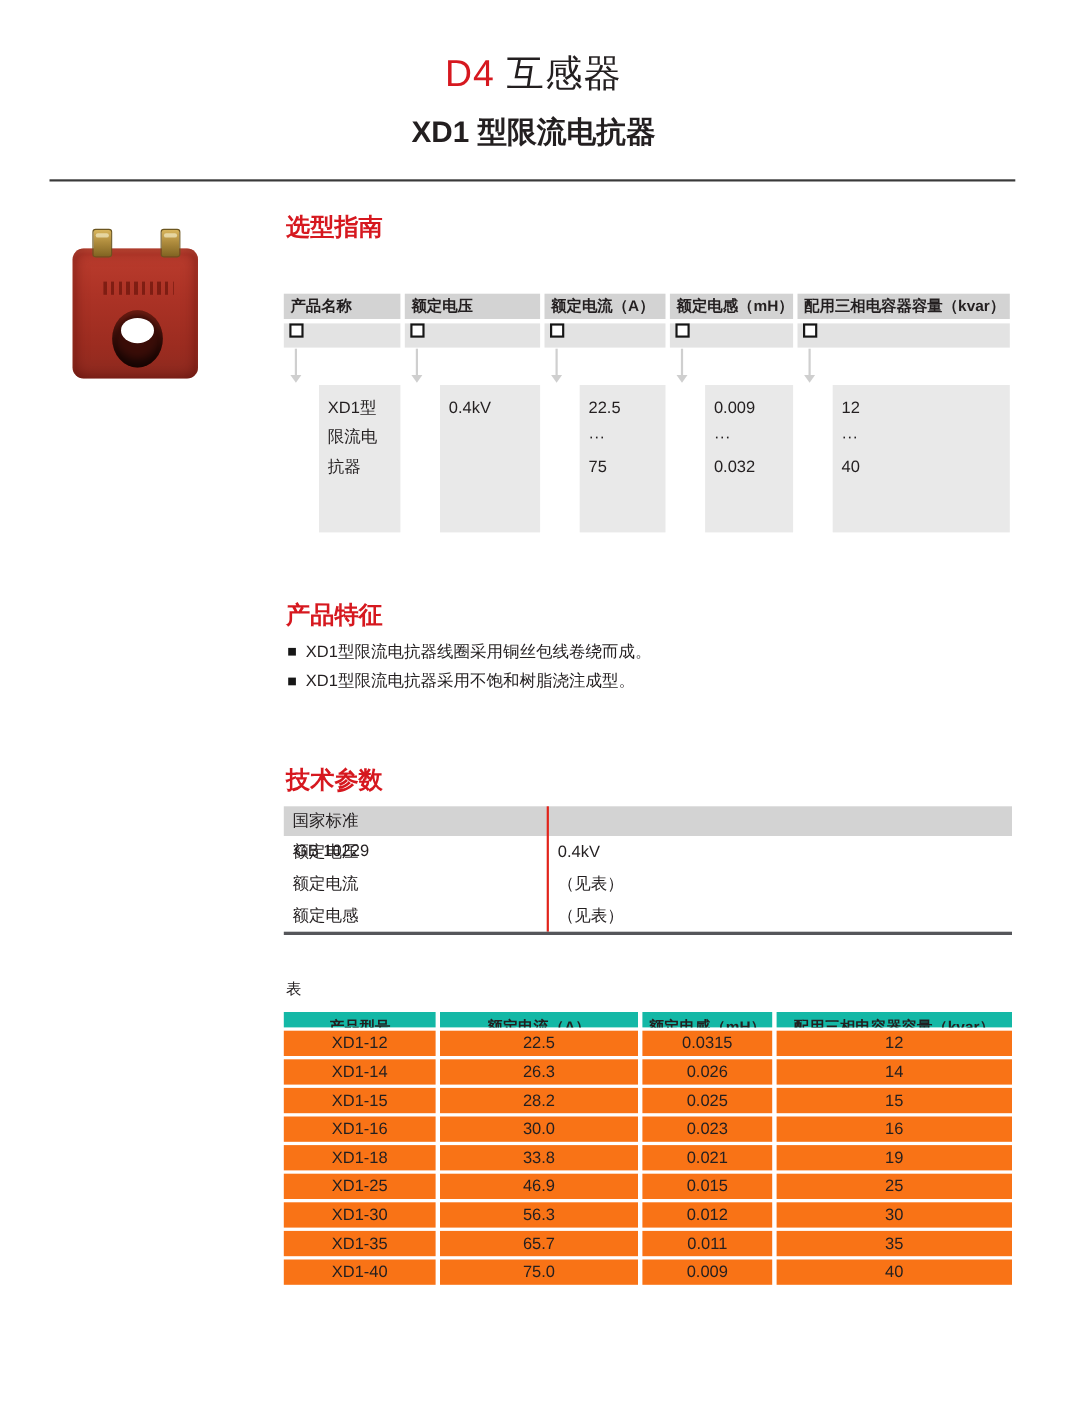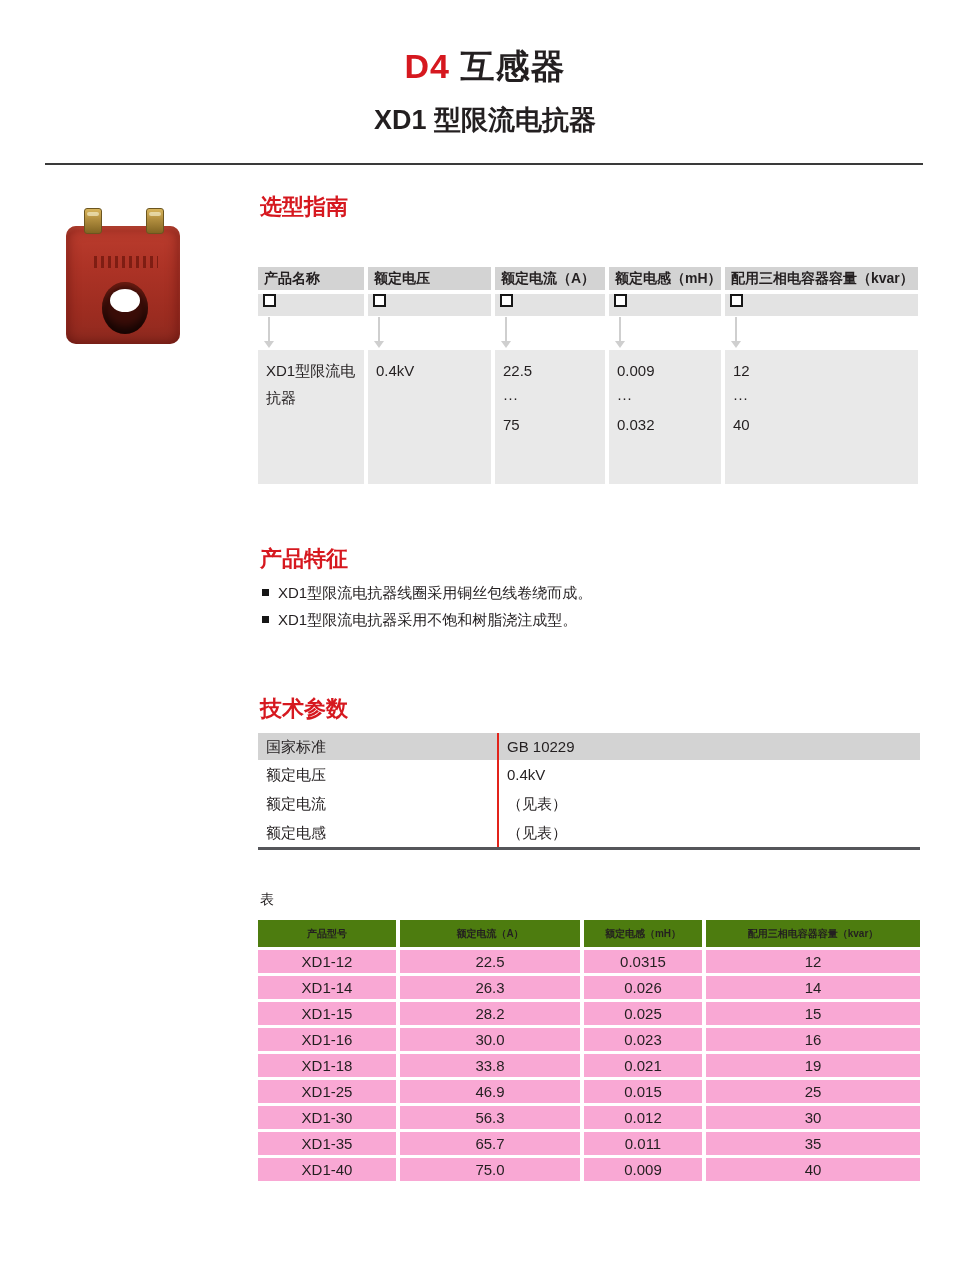--- a/index.html
+++ b/index.html
@@ -3,21 +3,21 @@
 <meta charset="utf-8">
 <style>
   * { margin:0; padding:0; box-sizing:border-box; }
   html,body { background:#ffffff; }
   .page {
     position:relative; width:970px; height:1284px; background:#ffffff;
     font-family:"Liberation Sans", sans-serif; color:#231f20; overflow:hidden;
   }
   
   .title { position:absolute; top:44px; left:0; width:100%; text-align:center;
-           font-size:34px; font-weight:bold; letter-spacing:1px; }
+           font-size:34px; font-weight:normal; letter-spacing:1px; }
   .title .code { color:#d6181f; }
   .subtitle { position:absolute; top:102px; left:0; width:100%; text-align:center;
               font-size:27px; font-weight:bold; }
   .rule { position:absolute; top:163px; left:45px; width:878px; height:2px; background:#3a3a3a; }
 
   
   .photo { position:absolute; left:62px; top:206px; width:175px; height:150px; }
   .photo-body { position:absolute; left:4px; top:20px; width:114px; height:118px;
     border-radius:10px;
     background:linear-gradient(180deg,#bc3d2e 0%, #ad3326 35%, #9c2c20 75%, #8e2a1f 100%);
@@ -51,43 +51,43 @@
     line-height:23px; padding-left:6px; white-space:nowrap; overflow:hidden;margin-top:40px; }
   .sel-check-row { margin-top:3px; height:22px; background:#e3e3e3; }
   .checkbox { width:13px; height:13px; border:2px solid #161616; background:#ffffff;
     margin:4px 0 0 5px; }
   .sel-arrow { position:relative; height:34px; }
   .arrow-line { position:absolute; left:10px; top:1px; width:2px; height:24px; background:#cfcfcf; }
   .arrow-head { position:absolute; left:6px; top:25px; width:0; height:0;
     border-left:5px solid transparent; border-right:5px solid transparent;
     border-top:7px solid #cfcfcf; }
   .sel-value { height:134px; background:#e9e9e9; padding:7px 8px 0 8px;
-    font-size:15px; line-height:27px; }
+    font-size:15px; line-height:27px;margin-left:32px; }
 
   
   .features { position:absolute; left:262px; top:579px; width:600px; }
   .feature-item { display:flex; line-height:27px; font-size:15px; }
   .bullet-sq { flex:none; width:7px; height:7px; background:#161616; margin:10px 9px 0 0; }
 
   
   .tech-table { position:absolute; left:258px; top:733px; width:662px; }
   .tech-row { display:flex; height:29px; line-height:29px; font-size:15px; }
-  .tech-row.first { height:27px; line-height:27px; background:#d3d3d3; }
+  .tech-row.first { height:27px; line-height:27px; background:#d3d3d3;flex-direction:column; }
   .tech-label { width:239px; padding-left:8px; }
   .tech-value { padding-left:10px; }
   .tech-vline { position:absolute; left:239px; top:0; width:2px; height:114px; background:#e2231a; }
   .tech-bottom { position:absolute; left:0; top:114px; width:662px; height:3px; background:#55565a; }
 
   
   .spec-label { position:absolute; left:260px; top:891px; font-size:14px; }
   .spec-table { position:absolute; left:258px; top:920px; width:662px; }
   .spec-hrow, .spec-row { display:flex; }
-  .spec-hrow .cell { background:#4d7c0f; height:27px; line-height:27px; font-weight:bold; font-size:10px; }
+  .spec-hrow .cell { background:#14b8a6; height:14px; line-height:27px; font-weight:bold; font-size:14px; }
   .spec-row { margin-top:3px; }
-  .spec-row .cell { background:#f9a8d4; height:23px; line-height:23px; font-size:15px; }
+  .spec-row .cell { background:#f97316; height:23px; line-height:23px; font-size:15px; }
   .cell { flex:none; margin-right:4px; text-align:center; white-space:nowrap; overflow:hidden; }
   .cell:last-child { margin-right:0; }
   .sc1 { width:138px; } .sc2 { width:180px; } .sc3 { width:118px; } .sc4 { width:214px; }
 </style>
 </head>
 <body>
 
 <div class="page">
 
   <div class="title">

